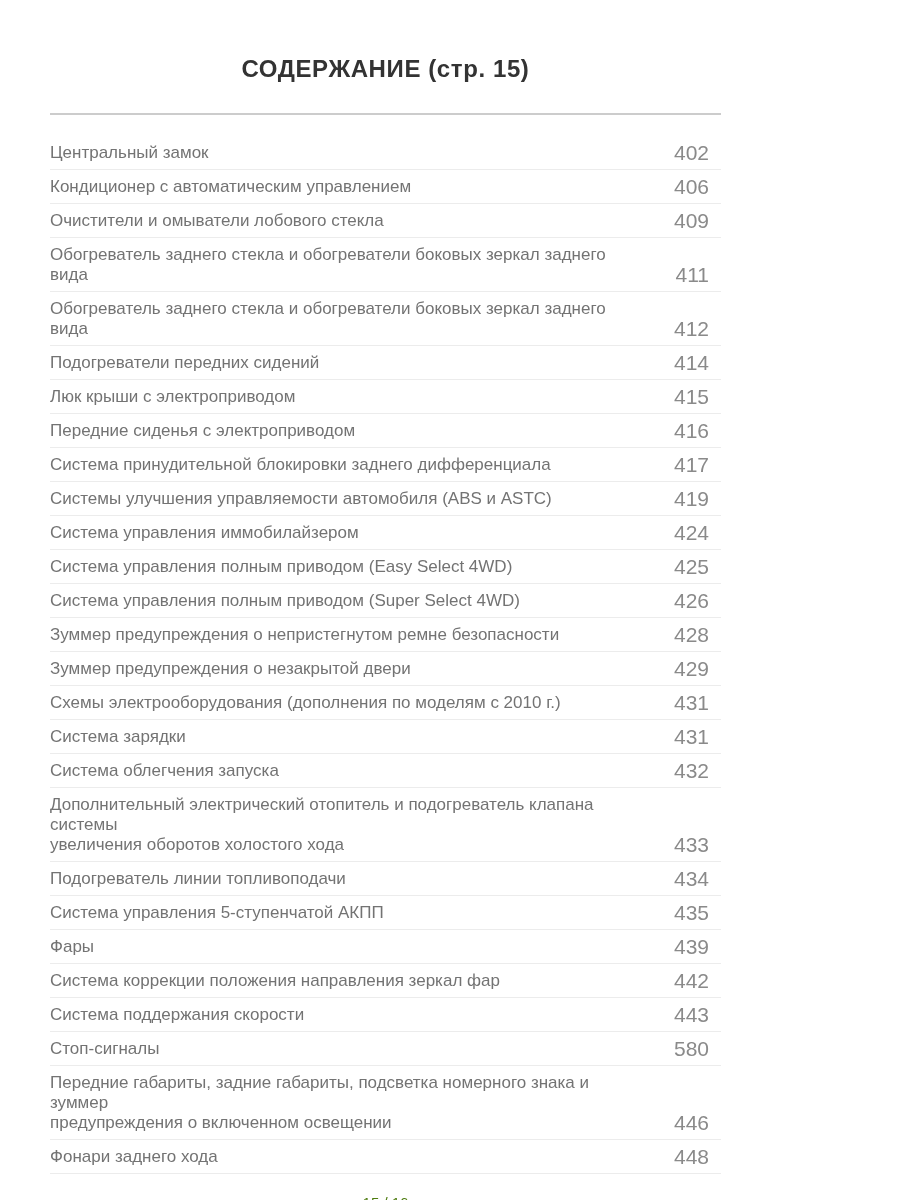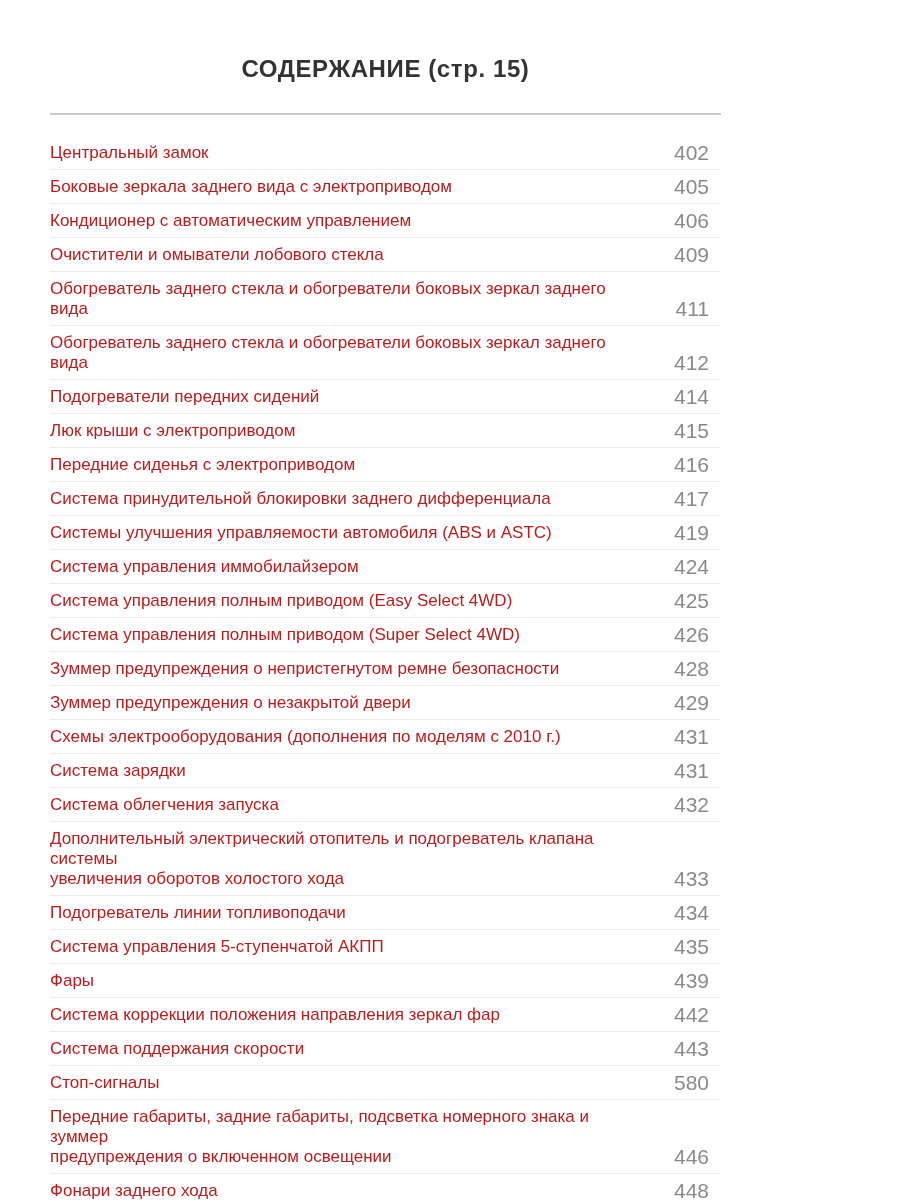--- a/index.html
+++ b/index.html
@@ -34,21 +34,21 @@
     display: flex;
     justify-content: space-between;
     align-items: flex-end;
     gap: 30px;
     padding: 6.5px 0;
     border-bottom: 1px solid #ececec;
   }
   .toc-entry-label {
     font-size: 17px;
     line-height: 20px;
-    color: #b91c1c;
+    color: #737373;
     white-space: pre-line;
     flex: 1 1 auto;
   }
   .toc-entry-page {
     font-size: 21px;
     line-height: 20px;
     color: #8a8a8a;
     flex: 0 0 auto;
     margin-right: 12px;
   }
@@ -67,24 +67,20 @@
 <main class="page">
 
   <h1 class="page-title">СОДЕРЖАНИЕ (стр. 15)</h1>
 
   <div class="header-divider"></div>
 
   <div class="toc-list" id="toc-list">
       <div class="toc-row">
         <span class="toc-entry-label">Центральный замок</span>
         <span class="toc-entry-page">402</span>
-      </div>
-      <div class="toc-row">
-        <span class="toc-entry-label">Боковые зеркала заднего вида с электроприводом</span>
-        <span class="toc-entry-page">405</span>
       </div>
       <div class="toc-row">
         <span class="toc-entry-label">Кондиционер с автоматическим управлением</span>
         <span class="toc-entry-page">406</span>
       </div>
       <div class="toc-row">
         <span class="toc-entry-label">Очистители и омыватели лобового стекла</span>
         <span class="toc-entry-page">409</span>
       </div>
       <div class="toc-row">

